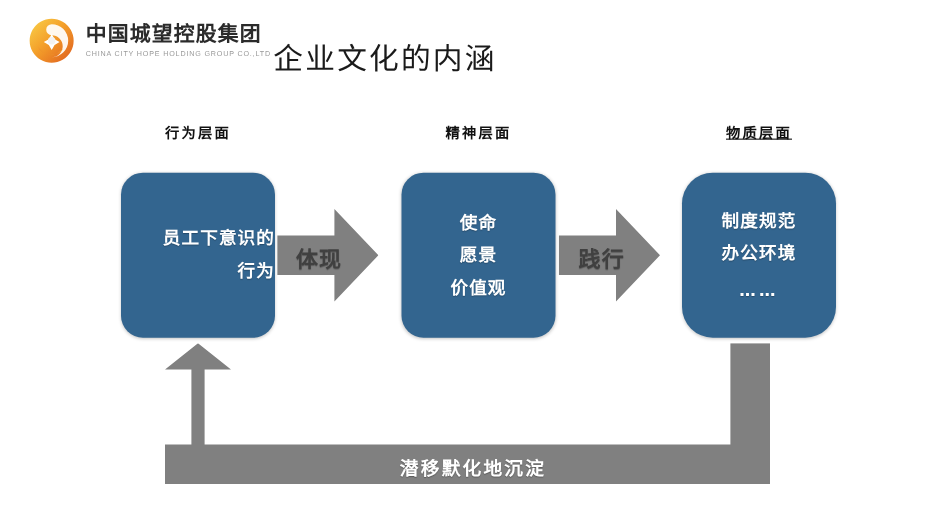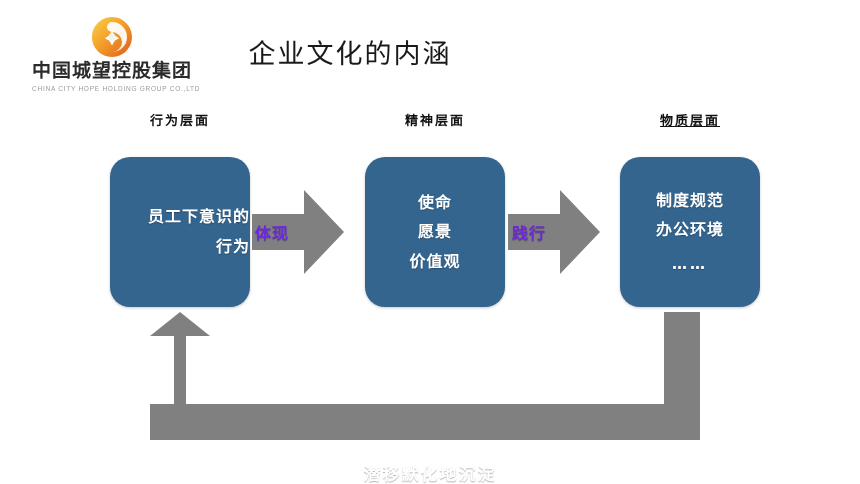--- a/index.html
+++ b/index.html
@@ -19,21 +19,20 @@
     overflow: hidden;
   }
 
   
   .logo-block {
     position: absolute;
     left: 24px;
     top: 14px;
     display: flex;
     align-items: center;
-    flex-direction: column;
   }
   .logo-mark {
     width: 46px;
     height: 46px;
     position: relative;
     flex: 0 0 auto;
   }
   .logo-text-wrap {
     margin-left: 8px;
     display: flex;
@@ -100,21 +99,21 @@
     justify-content: center;
     color: #ffffff;
     font-size: 16px;
     font-weight: bold;
     letter-spacing: 1px;
     line-height: 1.85;
     text-shadow: 0 1px 1px rgba(0,0,0,0.25);
   }
   .node-box.b1 { left: 110px; align-items: flex-end; }
   .node-box.b2 { left: 365px; }
-  .node-box.b3 { left: 620px; }
+  .node-box.b3 { left: 620px; border-radius: 28px; }
   .node-line { display: block; }
   .node-line.dots {
     font-size: 15px;
     letter-spacing: 3px;
     margin-top: 6px;
   }
 
   
   .arrow {
     position: absolute;
@@ -122,23 +121,24 @@
     width: 92px;
     height: 92px;
   }
   .arrow.a1 { left: 252px; }
   .arrow.a2 { left: 508px; }
   .arrow svg { display: block; }
   .arrow-label {
     position: absolute;
     top: 220px;
     width: 70px;
-    font-size: 16px;
-    font-weight: bold;
-    color: #6d28d9;
+    text-align: center;
+    font-size: 20px;
+    font-weight: bold;
+    color: #404040;
     letter-spacing: 1px;
     text-shadow: 0 1px 1px rgba(0,0,0,0.3);
     pointer-events: none;
   }
   .arrow-label.l1 { left: 255px; }
   .arrow-label.l2 { left: 512px; }
 
   
   .loop {
     position: absolute;
@@ -153,21 +153,20 @@
     left: 280px;
     top: 412px;
     width: 300px;
     text-align: center;
     font-size: 17px;
     font-weight: bold;
     color: #ffffff;
     letter-spacing: 2px;
     text-shadow: 0 1px 1px rgba(0,0,0,0.3);
     pointer-events: none;
-    margin-top: 48px;
   }
 </style>
 </head>
 <body>
 
 <div id="slide">
 
   <div class="logo-block">
     <div class="logo-mark">
       <svg width="46" height="46" viewBox="0 0 46 46" aria-hidden="true">

